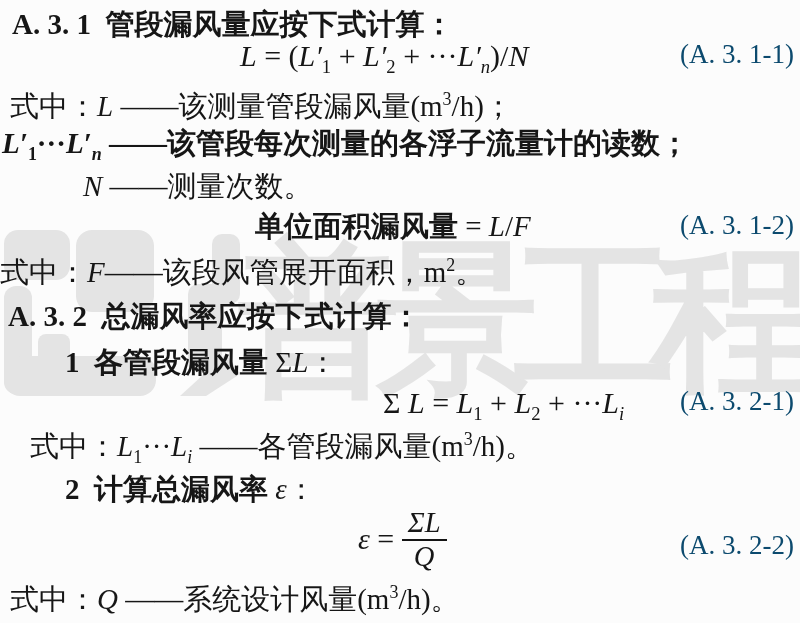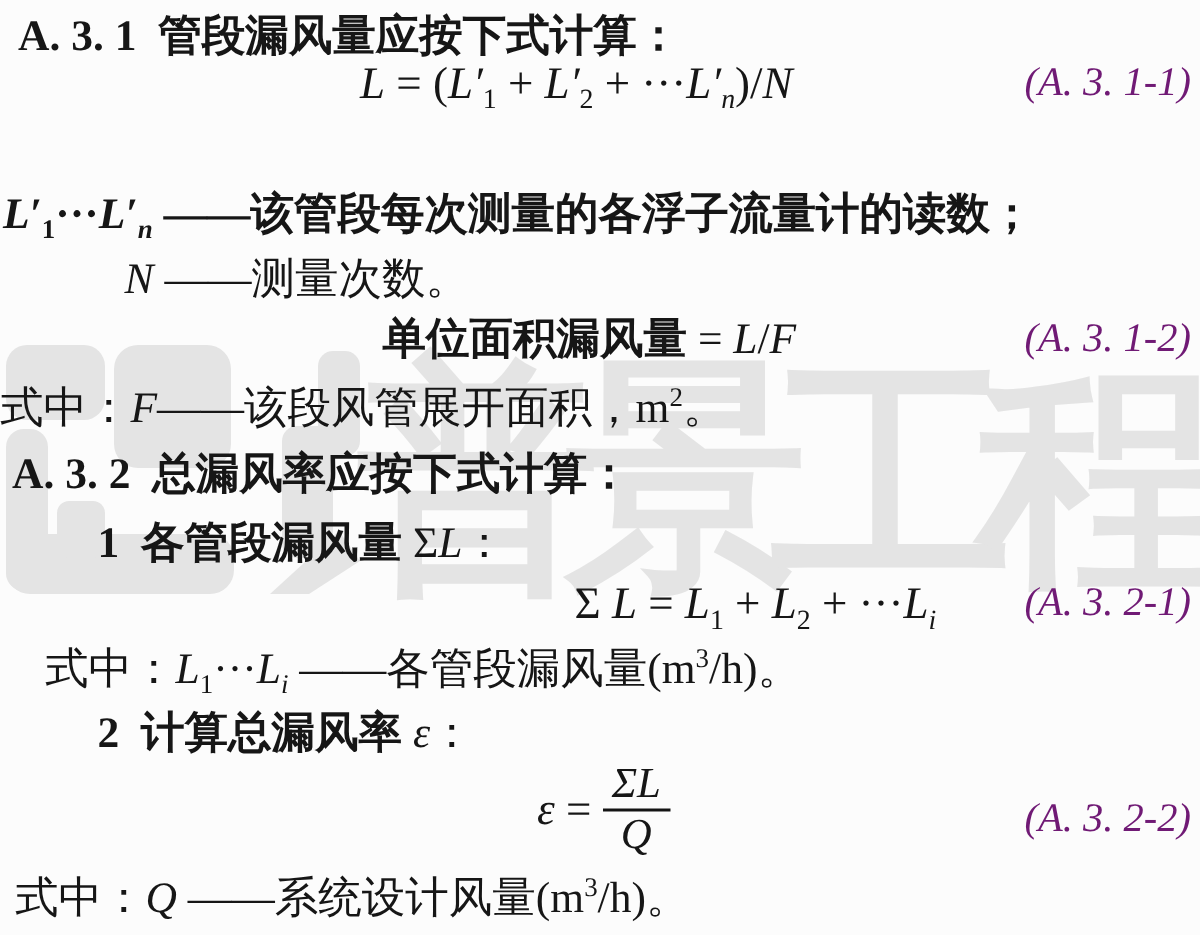--- a/index.html
+++ b/index.html
@@ -31,21 +31,21 @@
   .sg-mi{font-family:"Liberation Serif","DejaVu Serif",serif;font-style:italic;}
   .sg-mo{font-family:"Liberation Serif","DejaVu Serif","DejaVu Sans",serif;}
   sub.sg-sub,sub.sg-subi,sup.sg-sup{
     font-family:"Liberation Serif","DejaVu Serif",serif;
     font-size:0.62em;line-height:0;
   }
   sub.sg-subi{font-style:italic;}
   .eq-label{
     position:absolute;right:6px;top:1px;
     font-family:"Liberation Serif","DejaVu Serif",serif;
-    font-size:27px;color:#701a75;white-space:pre;font-style:italic;
+    font-size:27px;color:#0c4a6e;white-space:pre;
   }
   .frac{
     display:inline-flex;flex-direction:column;align-items:center;
     vertical-align:middle;line-height:1.08;font-size:0.95em;
     font-family:"Liberation Serif","DejaVu Serif",serif;font-style:italic;
     transform:translateY(-2px);
   }
   .frac .ftop{border-bottom:2.5px solid #141414;padding:0 6px 0 6px;}
   .frac .fbot{padding-top:1px;}
 </style>
@@ -66,20 +66,21 @@
         <rect x="210" y="8" width="28" height="70" rx="10"></rect>
         <polygon points="178,170 224,128 238,148 204,170"></polygon>
       </g>
     </svg>
     <div class="wm-text" style="color: rgb(228, 228, 228);">普景工程</div>
   </div>
 
   <div id="doc">
       <div class="line" style="top: 7px;"><span class="content" style="margin-left: 12px;"><span class="sg-num">A. 3. 1</span><span class="sg-cnb">  管段漏风量应按下式计算：</span></span></div>
       <div class="line" style="top: 38px; font-size: 30px;"><span class="content" style="margin-left: 240px;"><span class="sg-mi">L</span><span class="sg-mo"> = (</span><span class="sg-mi">L′</span><sub class="sg-sub">1</sub><span class="sg-mo"> + </span><span class="sg-mi">L′</span><sub class="sg-sub">2</sub><span class="sg-mo"> + ···</span><span class="sg-mi">L′</span><sub class="sg-subi">n</sub><span class="sg-mo">)/</span><span class="sg-mi">N</span></span><span class="eq-label">(A. 3. 1-1)</span></div>
+      <div class="line" style="top: 89px;"><span class="content" style="margin-left: 10px;"><span class="sg-cn">式中：</span><span class="sg-mi">L</span><span class="sg-cn"> ——该测量管段漏风量(m</span><sup class="sg-sup">3</sup><span class="sg-cn">/h)；</span></span></div>
       <div class="line" style="top: 126px;"><span class="content" style="margin-left: 2px; font-weight: bold;"><span class="sg-mi">L′</span><sub class="sg-sub">1</sub><span class="sg-mo">···</span><span class="sg-mi">L′</span><sub class="sg-subi">n</sub><span class="sg-cn"> ——该管段每次测量的各浮子流量计的读数；</span></span></div>
       <div class="line" style="top: 169px;"><span class="content" style="margin-left: 83px;"><span class="sg-mi">N</span><span class="sg-cn"> ——测量次数。</span></span></div>
       <div class="line" style="top: 209px;"><span class="content" style="margin-left: 255px;"><span class="sg-cnb">单位面积漏风量</span><span class="sg-mo"> = </span><span class="sg-mi">L</span><span class="sg-mo">/</span><span class="sg-mi">F</span></span><span class="eq-label">(A. 3. 1-2)</span></div>
       <div class="line" style="top: 255px;"><span class="content" style=""><span class="sg-cn">式中：</span><span class="sg-mi">F</span><span class="sg-cn">——该段风管展开面积，m</span><sup class="sg-sup">2</sup><span class="sg-cn">。</span></span></div>
       <div class="line" style="top: 299px;"><span class="content" style="margin-left: 8px;"><span class="sg-num">A. 3. 2</span><span class="sg-cnb">  总漏风率应按下式计算：</span></span></div>
       <div class="line" style="top: 345px;"><span class="content" style="margin-left: 65px;"><span class="sg-num">1</span><span class="sg-cnb">  各管段漏风量 </span><span class="sg-mo">Σ</span><span class="sg-mi">L</span><span class="sg-cn">：</span></span></div>
       <div class="line" style="top: 385px; font-size: 30px;"><span class="content" style="margin-left: 383px;"><span class="sg-mo">Σ </span><span class="sg-mi">L</span><span class="sg-mo"> = </span><span class="sg-mi">L</span><sub class="sg-sub">1</sub><span class="sg-mo"> + </span><span class="sg-mi">L</span><sub class="sg-sub">2</sub><span class="sg-mo"> + ···</span><span class="sg-mi">L</span><sub class="sg-subi">i</sub></span><span class="eq-label">(A. 3. 2-1)</span></div>
       <div class="line" style="top: 429px; padding-left: 20px;"><span class="content" style="margin-left: 10px;"><span class="sg-cn">式中：</span><span class="sg-mi">L</span><sub class="sg-sub">1</sub><span class="sg-mo">···</span><span class="sg-mi">L</span><sub class="sg-subi">i</sub><span class="sg-cn"> ——各管段漏风量(m</span><sup class="sg-sup">3</sup><span class="sg-cn">/h)。</span></span></div>
       <div class="line" style="top: 472px;"><span class="content" style="margin-left: 65px;"><span class="sg-num">2</span><span class="sg-cnb">  计算总漏风率 </span><span class="sg-mi">ε</span><span class="sg-cn">：</span></span></div>
       <div class="line" style="top: 510px; font-size: 30px;"><span class="content" style="margin-left: 358px;"><span class="sg-mi">ε</span><span class="sg-mo"> = </span><span class="frac"><span class="ftop">ΣL</span><span class="fbot">Q</span></span></span><span class="eq-label" style="top: 20px;">(A. 3. 2-2)</span></div>

